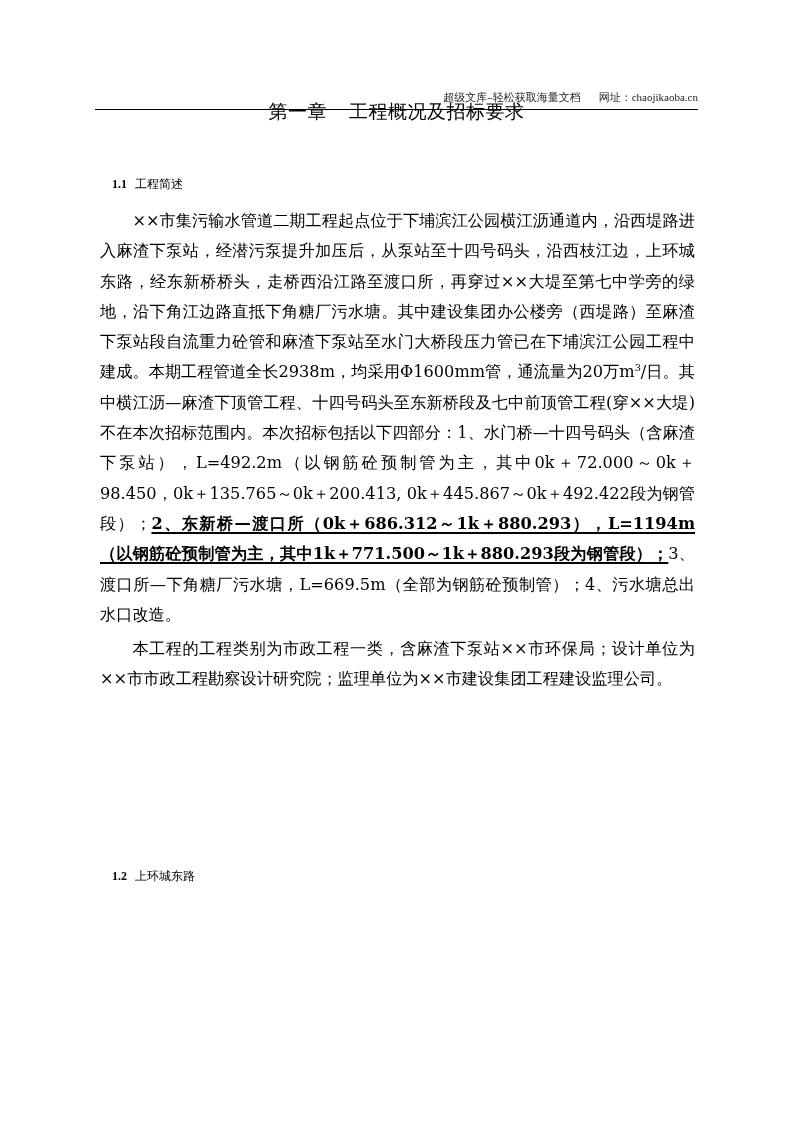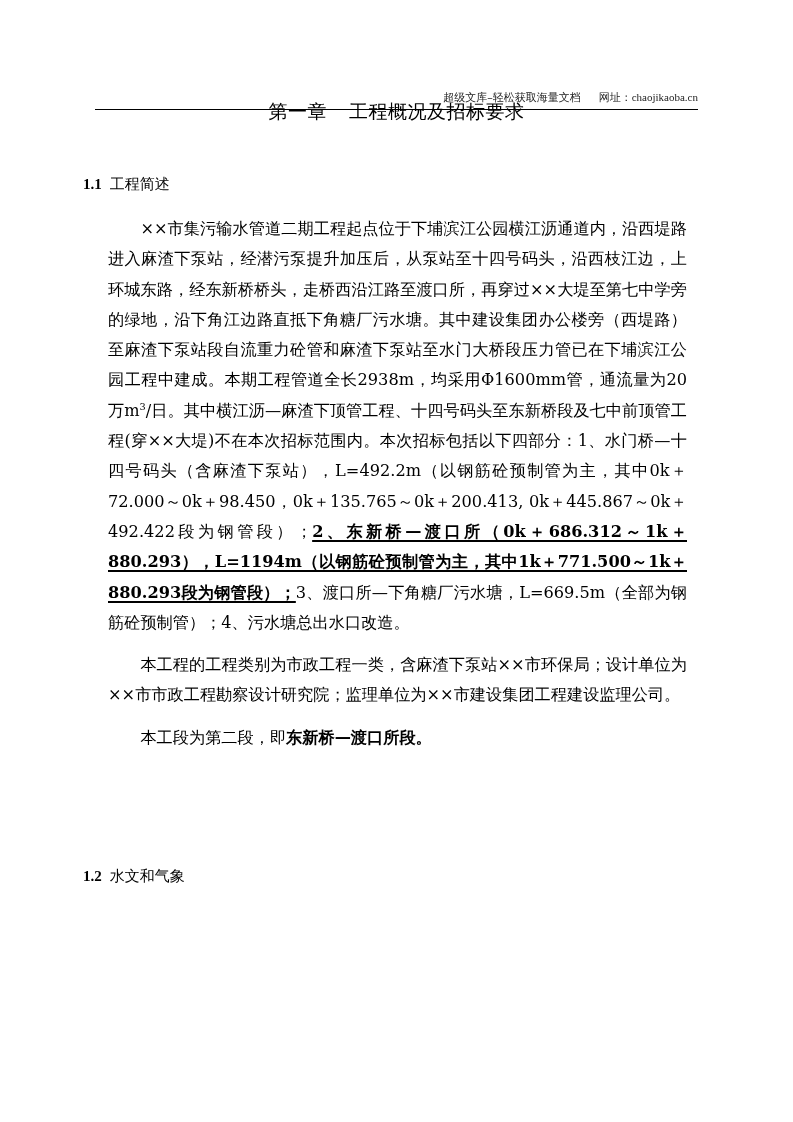--- a/index.html
+++ b/index.html
@@ -35,40 +35,40 @@
     width: 603px;
     top: 96px;
     text-align: center;
     font-size: 19px;
     letter-spacing: 0.5px;
     line-height: 30px;
   }
   .chapter-title .gap { display: inline-block; width: 22px; }
   .section-heading {
     position: absolute;
-    left: 83px;
-    font-size: 15px;
+    left: 112px;
+    font-size: 12px;
     line-height: 28px;
   }
   .section-heading .num {
     font-family: "Liberation Serif", serif;
     font-weight: bold;
     margin-right: 8px;
   }
   .body-text {
     position: absolute;
     left: 96px;
     width: 603px;
     font-size: 16.2px;
     line-height: 30.3px;
     text-align: justify;
     text-justify: inter-character;
   }
   .body-text p {
-    margin: 12px;
+    margin: 4px;
     text-indent: 2em;
   }
   .num-font { font-family: "Liberation Serif", serif; }
   .bold-ul {
     font-weight: bold;
     text-decoration: underline;
     text-decoration-thickness: 1.5px;
     text-underline-offset: 3px;
   }
   .bold { font-weight: bold; }
@@ -85,21 +85,20 @@
   <span>第一章</span><span class="gap"></span><span>工程概况及招标要求</span>
 </div>
 
 <div class="section-heading" style="top:170px;">
   <span class="num">1.1</span><span>工程简述</span>
 </div>
 
 <div class="body-text" style="top:202px;">
   <p><span>××市集污输水管道二期工程起点位于下埔滨江公园横江沥通道内，沿西堤路进入麻渣下泵站，经潜污泵提升加压后，从泵站至十四号码头，沿西枝江边，上环城东路，经东新桥桥头，走桥西沿江路至渡口所，再穿过××大堤至第七中学旁的绿地，沿下角江边路直抵下角糖厂污水塘。其中建设集团办公楼旁（西堤路）至麻渣下泵站段自流重力砼管和麻渣下泵站至水门大桥段压力管已在下埔滨江公园工程中建成。本期工程管道全长2938m，均采用Φ1600mm管，通流量为20万m</span><sup>3</sup><span>/日。其中横江沥—麻渣下顶管工程、十四号码头至东新桥段及七中前顶管工程(穿××大堤)不在本次招标范围内。本次招标包括以下四部分：1、水门桥—十四号码头（含麻渣下泵站），L=492.2m（以钢筋砼预制管为主，其中0k＋72.000～0k＋98.450，0k＋135.765～0k＋200.413, 0k＋445.867～0k＋492.422段为钢管段）；</span><span class="bold-ul">2、东新桥—渡口所（0k＋686.312～1k＋880.293），L=1194m（以钢筋砼预制管为主，其中1k＋771.500～1k＋880.293段为钢管段）；</span><span>3、渡口所—下角糖厂污水塘，L=669.5m（全部为钢筋砼预制管）；4、污水塘总出水口改造。</span></p>
   <p>本工程的工程类别为市政工程一类，含麻渣下泵站××市环保局；设计单位为××市市政工程勘察设计研究院；监理单位为××市建设集团工程建设监理公司。</p>
-  <p><span>本工段为第二段，即</span><span class="bold">东新桥—渡口所段。</span></p>
 </div>
 
 <div class="section-heading" style="top:862px;">
-  <span class="num">1.2</span><span>水文和气象</span>
+  <span class="num">1.2</span><span>上环城东路</span>
 </div>
 
 <div class="body-text" style="top:896px;">
 </div>
 
 </body></html>

